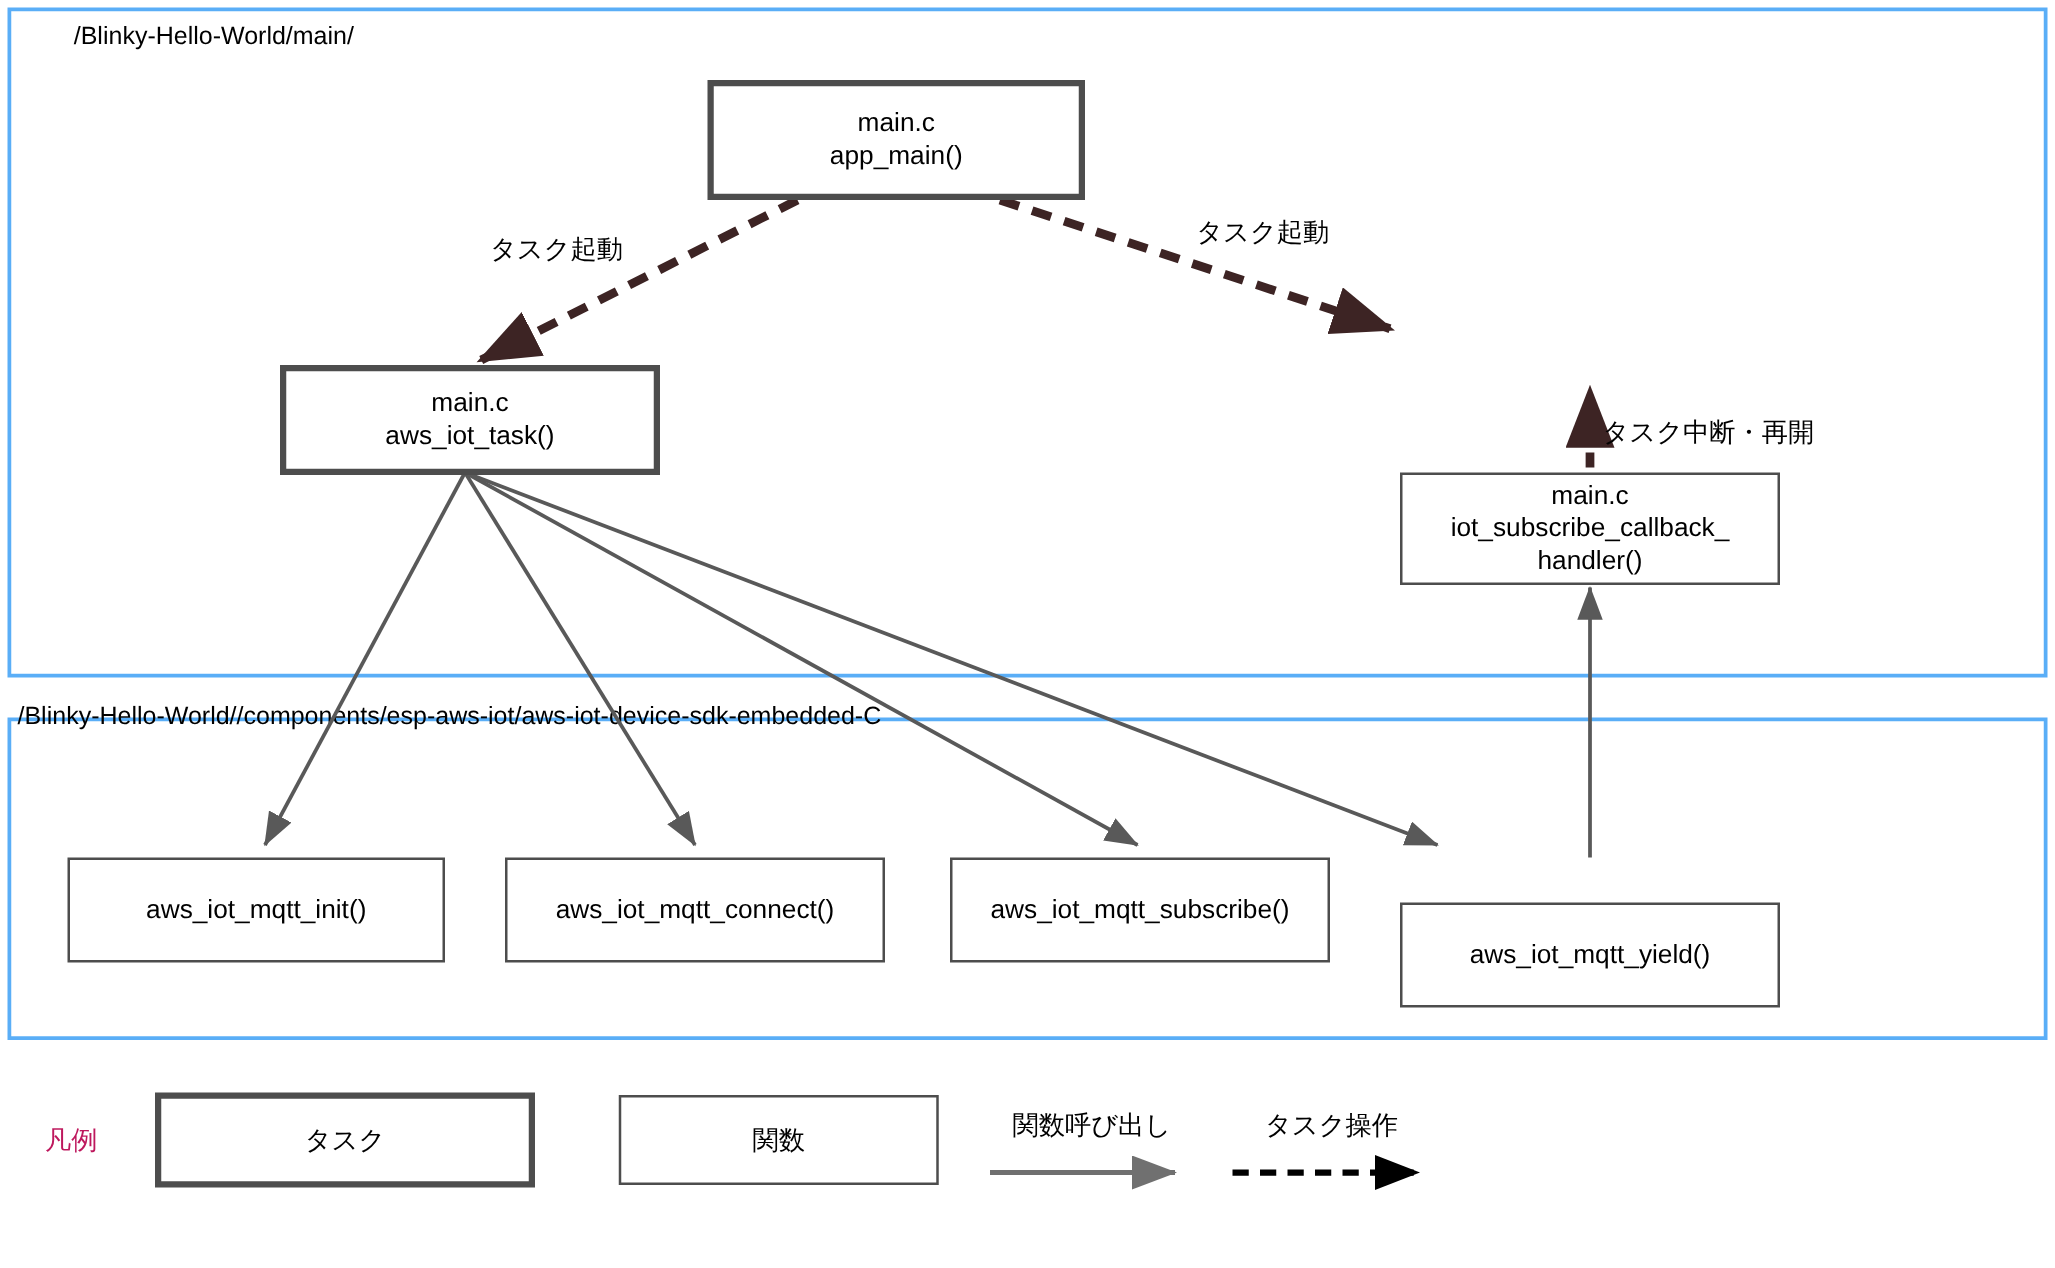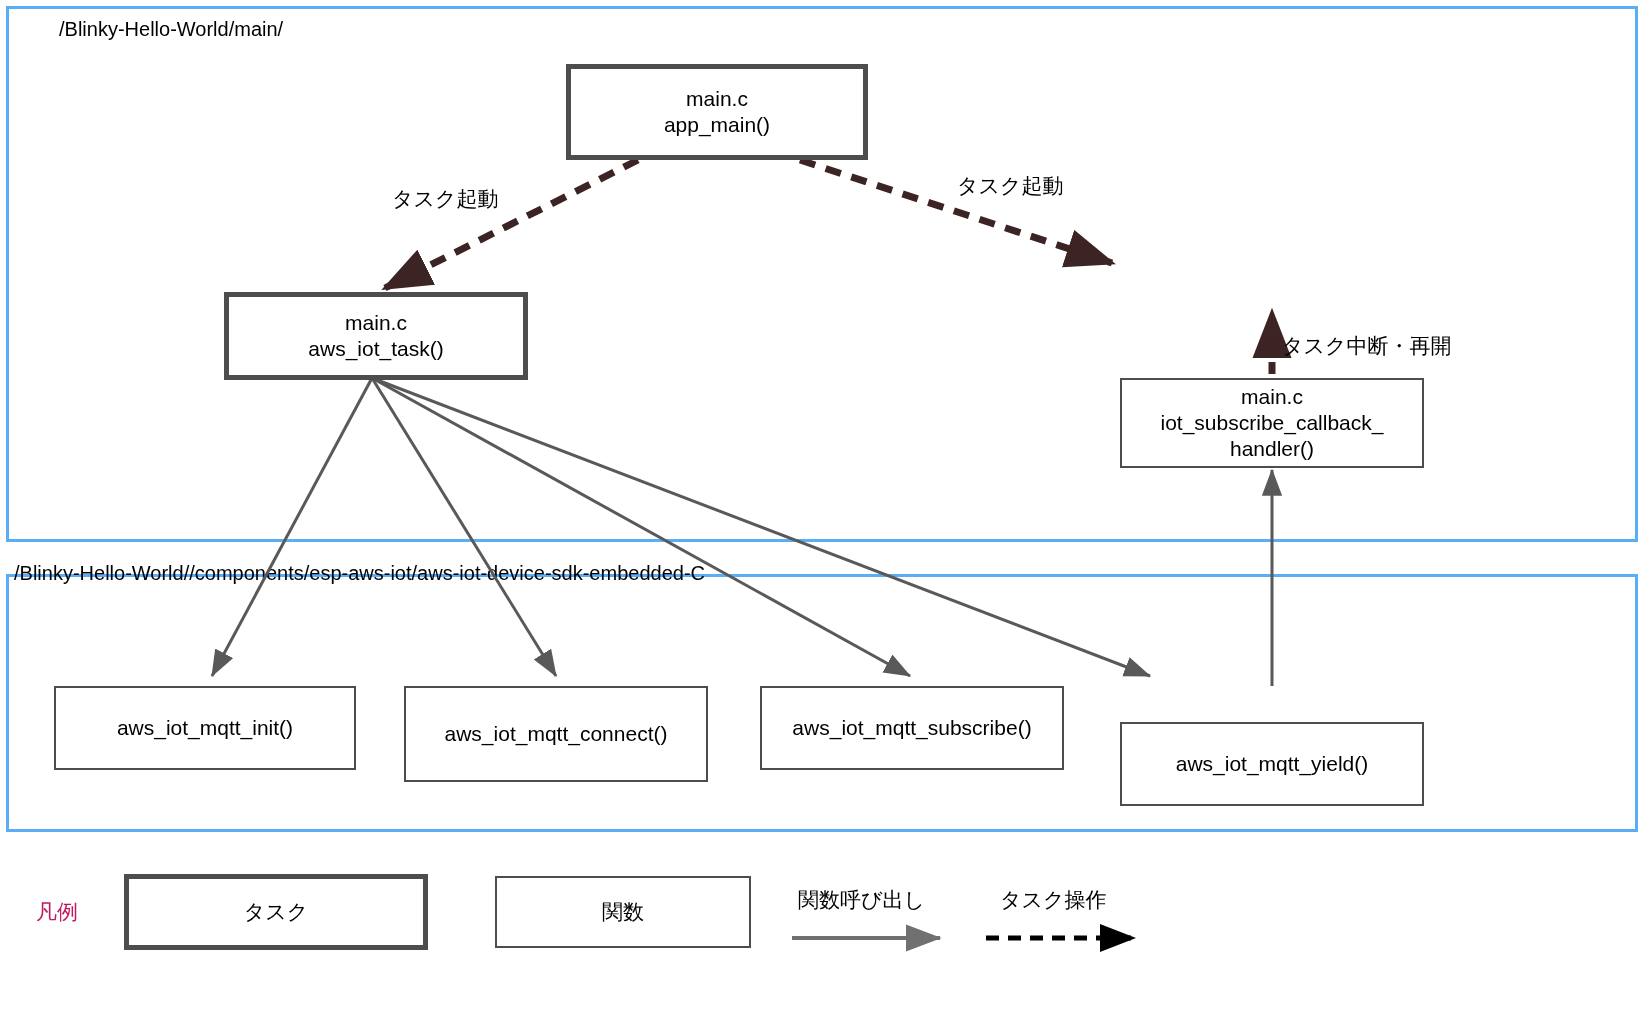--- a/index.html
+++ b/index.html
@@ -86,20 +86,21 @@
     font-size: 21px;
     color: #000000;
   }
   .legend-box.task { border: 5px solid #4d4d4d; }
   .legend-box.func { border: 2px solid #4d4d4d; }
   .legend-edge-label {
     position: absolute;
     font-size: 21px;
     color: #000000;
     white-space: nowrap;
+    margin-left: 12px;
   }
 </style>
 </head>
 <body>
 
 <div id="canvas">
 
   <div class="group-box" style="left:6px; top:6px; width:1632px; height:536px;"></div>
   <div class="group-label" style="left:14px; top:18px;margin-left:45px;">/Blinky-Hello-World/main/</div>
 
@@ -173,21 +174,21 @@
   <div class="node func" style="left:1120px; top:378px; width:304px; height:90px;">
     <span class="label">main.c
 iot_subscribe_callback_
 handler()</span>
   </div>
 
   <div class="node func" style="left:54px; top:686px; width:302px; height:84px;">
     <span class="label">aws_iot_mqtt_init()</span>
   </div>
 
-  <div class="node func" style="left:404px; top:686px; width:304px; height:96px;">
+  <div class="node func" style="left:404px; top:686px; width:304px; height:84px;">
     <span class="label">aws_iot_mqtt_connect()</span>
   </div>
 
   <div class="node func" style="left:760px; top:686px; width:304px; height:84px;">
     <span class="label">aws_iot_mqtt_subscribe()</span>
   </div>
 
   <div class="node func" style="left:1120px; top:722px; width:304px; height:84px;">
     <span class="label">aws_iot_mqtt_yield()</span>
   </div>

